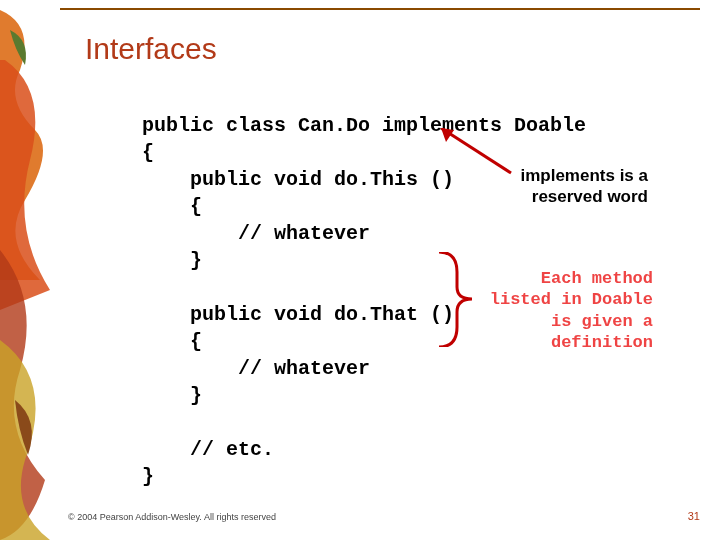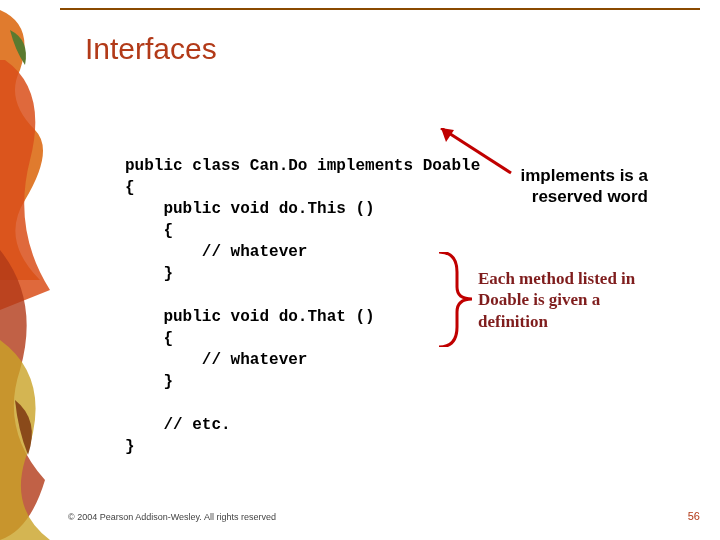--- a/index.html
+++ b/index.html
@@ -31,53 +31,52 @@
   .slide-title {
     position: absolute;
     left: 85px;
     top: 32px;
     font-size: 30px;
     font-weight: normal;
     color: #b23a18;
   }
   .code-block {
     position: absolute;
-    left: 125px;
+    left: 142px;
     top: 112px;
     font-family: "Courier New", Courier, monospace;
-    font-size: 16px;
+    font-size: 20px;
     font-weight: bold;
     line-height: 1.35;
     color: #000;
     white-space: pre;
-    margin-top: 44px;
   }
   .annotation1 {
     position: absolute;
     left: 478px;
     top: 165px;
     width: 170px;
     font-family: Arial, Helvetica, sans-serif;
     font-size: 17px;
     font-weight: bold;
     text-align: right;
     line-height: 1.25;
     color: #000;
   }
   .annotation2 {
     position: absolute;
     left: 478px;
     top: 268px;
     width: 175px;
-    font-family: Liberation Serif, serif;
+    font-family: Liberation Mono, monospace;
     font-size: 17px;
     font-weight: bold;
-    text-align: left;
+    text-align: right;
     line-height: 1.25;
-    color: #7f1d1d;
+    color: #ef4444;
   }
   .arrow-svg {
     position: absolute;
     left: 396px;
     top: 128px;
     pointer-events: none;
   }
   .brace-svg {
     position: absolute;
     left: 437px;
@@ -140,13 +139,13 @@
 
 <div class="annotation1">implements is a reserved word</div>
 
 <svg class="brace-svg" width="40" height="95">
   <path d="M2,0 Q20,0 20,20 L20,35 Q20,47 35,47 Q20,47 20,60 L20,75 Q20,95 2,95" fill="none" stroke="#c00000" stroke-width="3"></path>
 </svg>
 
 <div class="annotation2">Each method listed in Doable is given a definition</div>
 
 <div class="footer">© 2004 Pearson Addison-Wesley. All rights reserved</div>
-<div class="slide-num">56</div>
+<div class="slide-num">31</div>
 
 </body></html>

